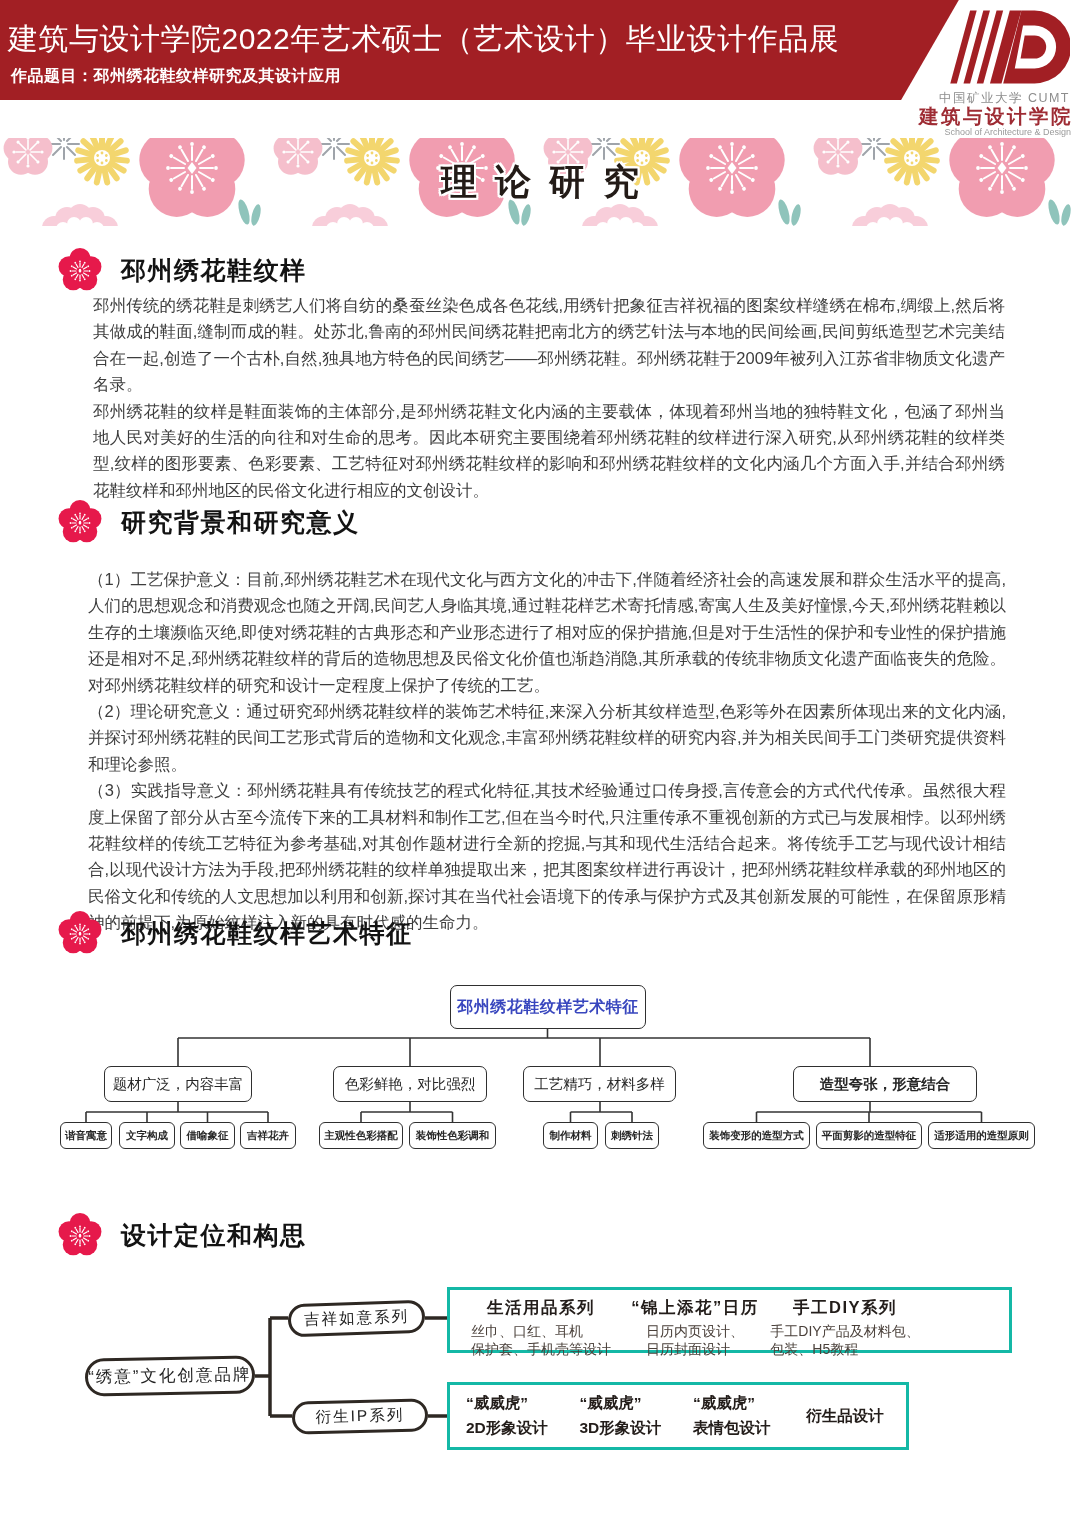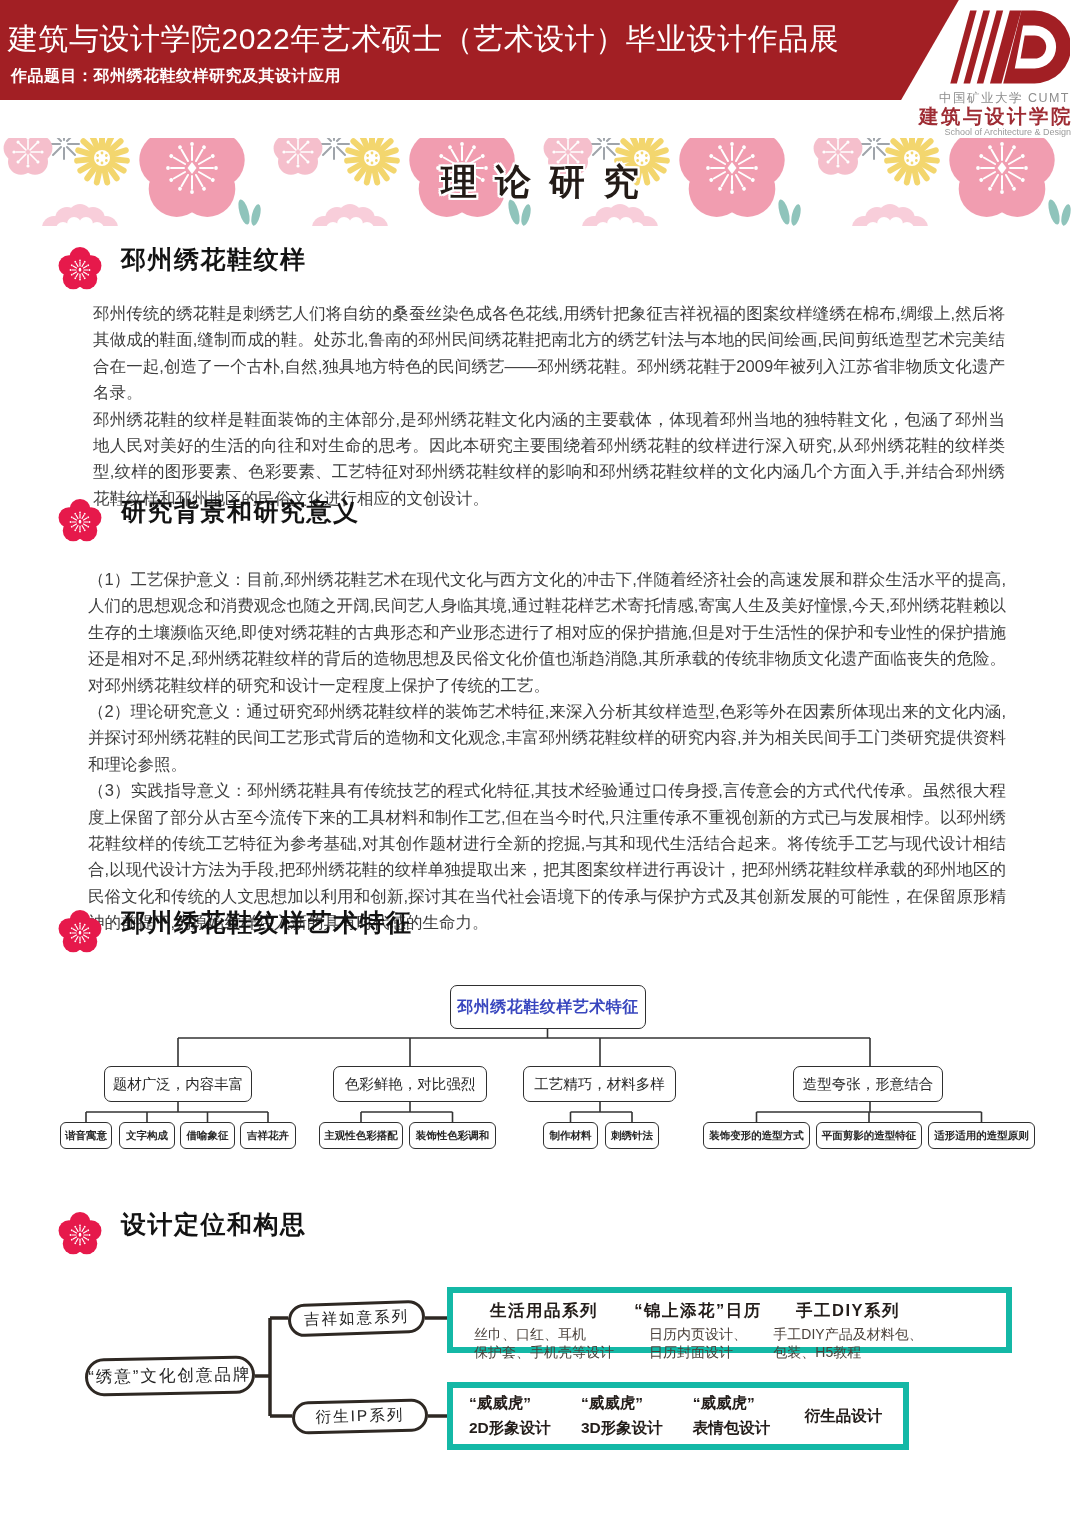--- a/index.html
+++ b/index.html
@@ -25,21 +25,21 @@
   .lg-en{position:absolute;right:9px;top:127px;font-size:9px;color:#9a9a9a;white-space:nowrap;}
 
   
   .floral-band{position:absolute;left:0;top:138px;width:1080px;height:88px;}
   .band-title{position:absolute;left:0;top:158px;width:1080px;text-align:center;font-size:36px;font-weight:900;
         color:#231b17;letter-spacing:18px;text-indent:18px;
         text-shadow:-2px -2px 0 #fff,2px -2px 0 #fff,-2px 2px 0 #fff,2px 2px 0 #fff,
                     0 -2px 0 #fff,0 2px 0 #fff,-2px 0 0 #fff,2px 0 0 #fff;}
 
   
-  .shead{position:absolute;display:flex;align-items:flex-start;gap:16px;height:54px;}
+  .shead{position:absolute;display:flex;align-items:center;gap:16px;height:54px;}
   .plum{width:50px;height:52px;flex:0 0 auto;}
   .ttl{font-size:25px;font-weight:900;color:#131313;letter-spacing:1.5px;}
   .para{position:absolute;text-align:justify;font-size:16.5px;line-height:1.6;color:#3d3d3d;}
   .para p{margin:0;}
 
   
   #tree{position:absolute;left:0;top:980px;width:1080px;height:185px;}
   #tree svg.lines{position:absolute;left:0;top:0;width:1080px;height:185px;}
   .tnode{position:absolute;border:1.6px solid #2f2f2f;border-radius:7px;background:#fff;
         display:flex;align-items:center;justify-content:center;text-align:center;box-sizing:border-box;}
@@ -49,21 +49,21 @@
 
   
   #design{position:absolute;left:0;top:1280px;width:1080px;height:196px;}
   #design svg.lines{position:absolute;left:0;top:0;width:1080px;height:196px;}
   .pill{position:absolute;border:3px solid #2e2823;border-radius:24px;background:#fff;
         display:flex;align-items:center;justify-content:center;font-size:15.5px;color:#232323;
         letter-spacing:2px;box-sizing:border-box;}
   .pill.brand{font-size:16.5px;transform:rotate(-1deg);}
   .pill.s1{transform:rotate(-2deg);}
   .pill.s2{transform:rotate(-1.5deg);}
-  .bigbox{position:absolute;border:6px solid #14b8a6;background:#fff;box-sizing:border-box;
+  .bigbox{position:absolute;border:3px solid #14b8a6;background:#fff;box-sizing:border-box;
         display:flex;align-items:flex-start;}
   .col{display:flex;flex-direction:column;align-items:center;}
   .col .hd{font-size:16.5px;font-weight:900;color:#231d1a;letter-spacing:1.5px;white-space:nowrap;}
   .col .bd{font-size:14px;color:#4a403a;line-height:1.3;white-space:pre-line;margin-top:3px;}
   .ipitem{display:flex;flex-direction:column;justify-content:center;}
   .ipitem .hd{font-size:15.5px;font-weight:900;color:#231d1a;}
   .ipitem .bd{font-size:15.5px;font-weight:900;color:#231d1a;margin-top:4px;}
   .ipitem.single{justify-content:flex-end;}
 </style>
 </head>
@@ -279,21 +279,21 @@
     </svg>
   </div>
   <div class="band-title">理论研究</div>
 
   <div class="shead" style="left:55px;top:243px;">
     <svg class="plum" viewBox="0 0 100 100">
         <use href="#plum-symbol"></use>
       </svg>
     <span class="ttl">邳州绣花鞋纹样</span>
   </div>
-  <div class="para" style="left:93px;top:300px;width:912px;">
+  <div class="para" style="left:93px;top:292px;width:912px;">
     <p>邳州传统的绣花鞋是刺绣艺人们将自纺的桑蚕丝染色成各色花线,用绣针把象征吉祥祝福的图案纹样缝绣在棉布,绸缎上,然后将其做成的鞋面,缝制而成的鞋。处苏北,鲁南的邳州民间绣花鞋把南北方的绣艺针法与本地的民间绘画,民间剪纸造型艺术完美结合在一起,创造了一个古朴,自然,独具地方特色的民间绣艺——邳州绣花鞋。邳州绣花鞋于2009年被列入江苏省非物质文化遗产名录。</p>
     <p>邳州绣花鞋的纹样是鞋面装饰的主体部分,是邳州绣花鞋文化内涵的主要载体，体现着邳州当地的独特鞋文化，包涵了邳州当地人民对美好的生活的向往和对生命的思考。因此本研究主要围绕着邳州绣花鞋的纹样进行深入研究,从邳州绣花鞋的纹样类型,纹样的图形要素、色彩要素、工艺特征对邳州绣花鞋纹样的影响和邳州绣花鞋纹样的文化内涵几个方面入手,并结合邳州绣花鞋纹样和邳州地区的民俗文化进行相应的文创设计。</p>
   </div>
 
   <div class="shead" style="left:55px;top:495px;">
     <svg class="plum" viewBox="0 0 100 100">
         <use href="#plum-symbol"></use>
       </svg>
     <span class="ttl">研究背景和研究意义</span>
   </div>
@@ -339,21 +339,21 @@
           <path d="M869 132 V142"></path>
           <path d="M981.5 132 V142"></path>
       </g>
     </svg>
 
     <div class="tnode lv1" style="left:450px;top:5px;width:196px;height:44px;">邳州绣花鞋纹样艺术特征</div>
 
     <div class="tnode lv2" style="left:104px;top:86px;width:148px;height:36px;">题材广泛，内容丰富</div>
     <div class="tnode lv2" style="left:333px;top:86px;width:154px;height:36px;">色彩鲜艳，对比强烈</div>
     <div class="tnode lv2" style="left:523px;top:86px;width:153px;height:36px;">工艺精巧，材料多样</div>
-    <div class="tnode lv2" style="left:793px;top:86px;width:150px;height:36px;">造型夸张，形意结合</div>
+    <div class="tnode lv2" style="left:793px;top:86px;width:184px;height:36px;font-weight:bold;">造型夸张，形意结合</div>
 
     <div class="tnode lv3" style="left:60px;top:142px;width:52px;height:27px;">谐音寓意</div>
     <div class="tnode lv3" style="left:119px;top:142px;width:56px;height:27px;">文字构成</div>
     <div class="tnode lv3" style="left:180px;top:142px;width:55px;height:27px;">借喻象征</div>
     <div class="tnode lv3" style="left:240px;top:142px;width:56px;height:27px;">吉祥花卉</div>
     <div class="tnode lv3" style="left:319px;top:142px;width:84px;height:27px;">主观性色彩搭配</div>
     <div class="tnode lv3" style="left:409px;top:142px;width:87px;height:27px;">装饰性色彩调和</div>
     <div class="tnode lv3" style="left:543px;top:142px;width:55px;height:27px;">制作材料</div>
     <div class="tnode lv3" style="left:605px;top:142px;width:54px;height:27px;">刺绣针法</div>
     <div class="tnode lv3" style="left:703px;top:142px;width:107px;height:27px;">装饰变形的造型方式</div>

